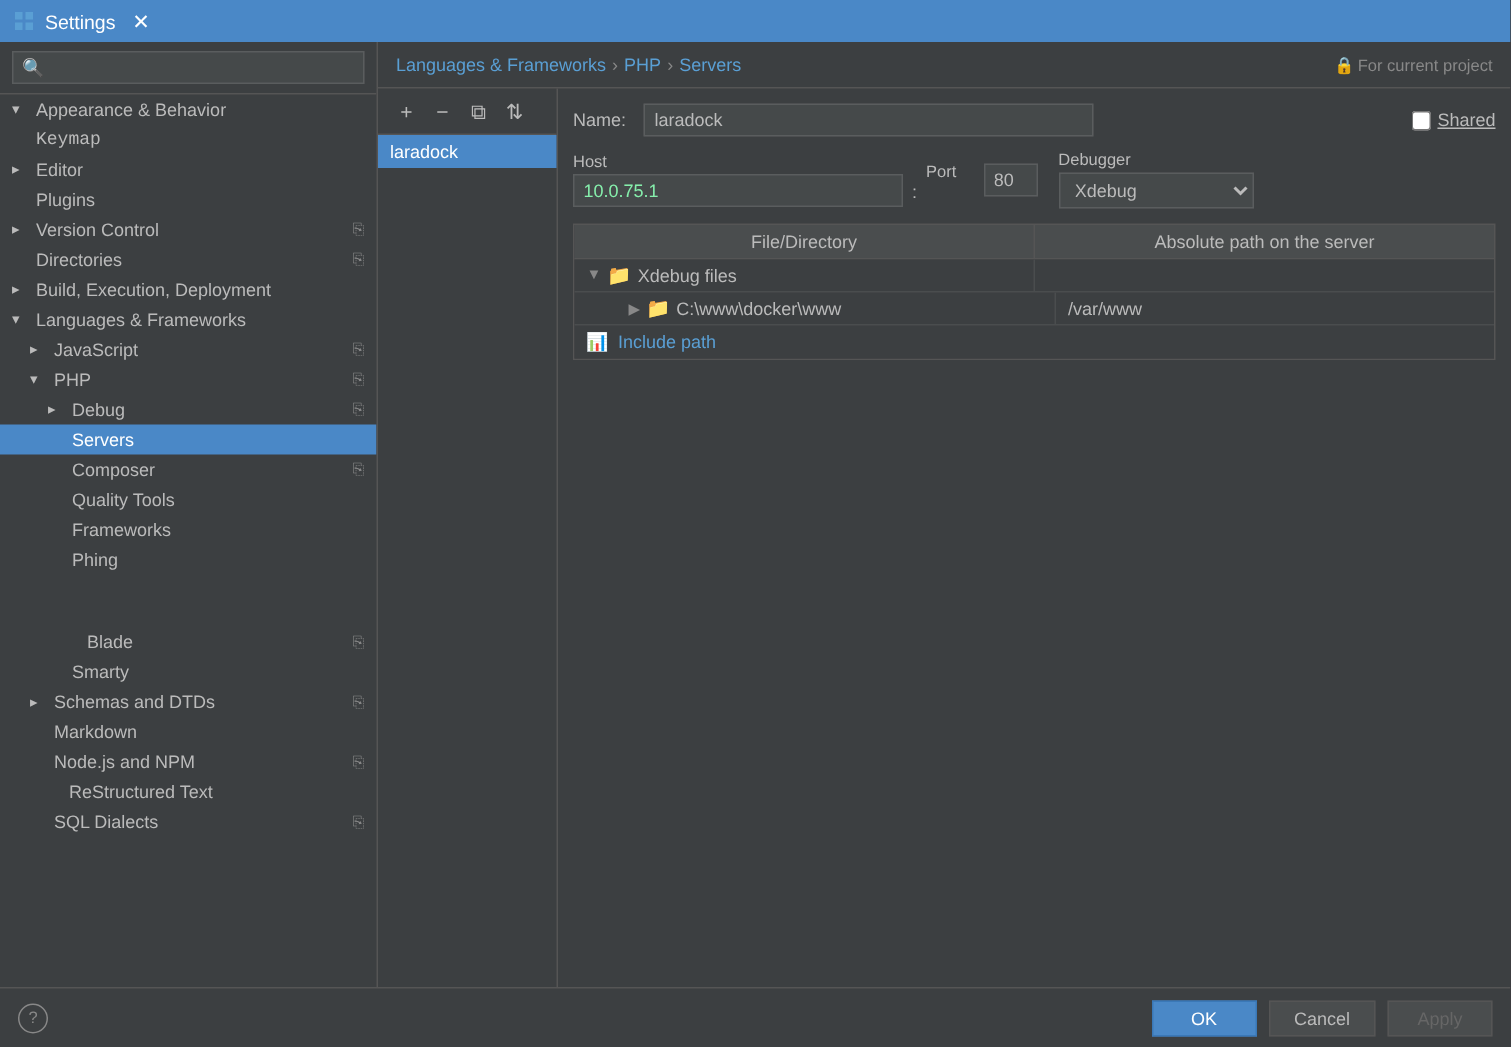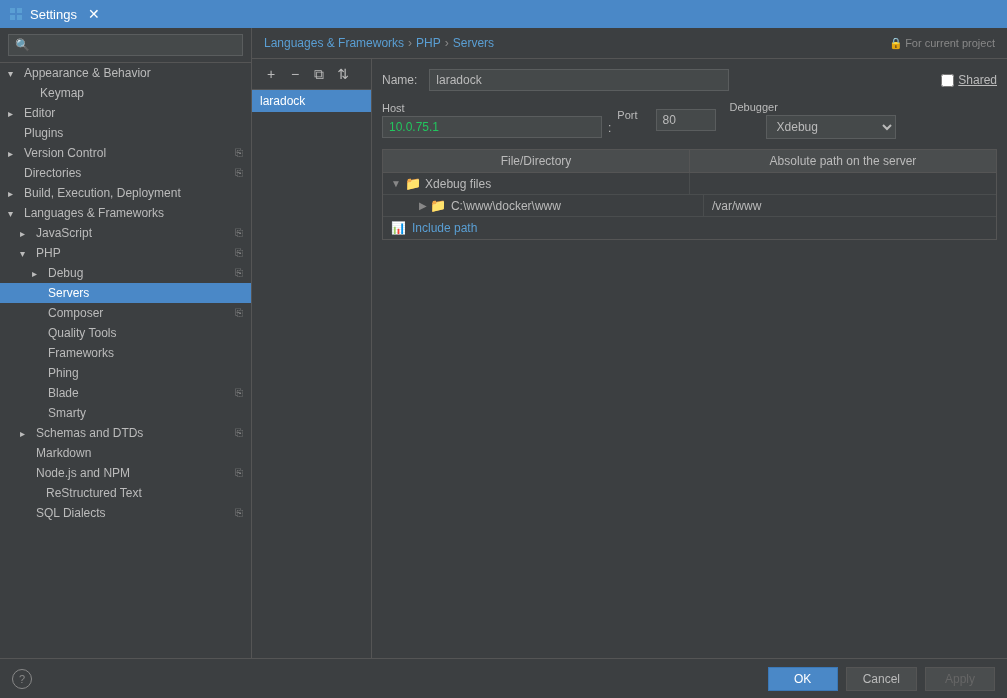--- a/index.html
+++ b/index.html
@@ -125,45 +125,44 @@
     }
     .host-section { display: flex; flex-direction: column; gap: 2px; }
     .port-section { display: flex; flex-direction: row; gap: 18px; }
     .debugger-section { display: flex; flex-direction: column; gap: 2px; }
     .section-label { font-size: 11px; color: #bbb; }
     .colon { align-self: flex-end; padding-bottom: 4px; color: #bbb; }
 
     .host-input {
       background: #45494a;
       border: 1px solid #5a5d5e;
-      color: #22c55e;
+      color: #86efac;
       padding: 3px 6px;
       font-size: 12px;
       width: 220px;
       outline: none;
     }
     .port-input {
       background: #45494a;
       border: 1px solid #5a5d5e;
       color: #bbb;
       padding: 3px 6px;
       font-size: 12px;
-      width: 60px;
+      width: 36px;
       outline: none;
     }
     .debugger-select {
       background: #45494a;
       border: 1px solid #5a5d5e;
       color: #bbb;
       padding: 3px 6px;
       font-size: 12px;
       width: 130px;
       outline: none;
       cursor: pointer;
-      margin-left: 36px;
     }
 
     .path-mappings-row {
       display: flex;
       align-items: center;
       gap: 6px;
       margin-bottom: 8px;
     }
     .path-mappings-row input[type=checkbox] { cursor: pointer; }
     .path-mappings-label { font-size: 12px; color: #bbb; }
@@ -322,21 +321,21 @@
   <div class="sidebar">
     <div class="search-box">
       <input type="text" placeholder="🔍" style="">
     </div>
 
     <div id="sidebar-items">
         <div class="sidebar-item" style="padding-left: 8px;">
           <span class="expand-arrow">▾</span>
           <span>Appearance &amp; Behavior</span>
         </div>
-        <div class="sidebar-item" style="padding-left: 24px;">
+        <div class="sidebar-item" style="padding-left: 8px; font-family: Liberation Mono, monospace;">
           <span class="expand-arrow" style="visibility:hidden">▸</span>
           <span>Keymap</span>
         </div>
         <div class="sidebar-item" style="padding-left: 8px;">
           <span class="expand-arrow">▸</span>
           <span>Editor</span>
         </div>
         <div class="sidebar-item" style="padding-left: 8px;">
           <span class="expand-arrow" style="visibility:hidden">▸</span>
           <span>Plugins</span>
@@ -388,21 +387,21 @@
           <span>Quality Tools</span>
         </div>
         <div class="sidebar-item" style="padding-left: 32px;">
           <span class="expand-arrow" style="visibility:hidden">▸</span>
           <span>Frameworks</span>
         </div>
         <div class="sidebar-item" style="padding-left: 32px;">
           <span class="expand-arrow" style="visibility:hidden">▸</span>
           <span>Phing</span>
         </div>
-        <div class="sidebar-item" style="padding-left: 32px;">
+        <div class="sidebar-item" style="padding-left: 42px; margin-top: 35px;">
           <span class="expand-arrow" style="visibility:hidden">▸</span>
           <span>Blade</span>
           <span class="sidebar-badge">⎘</span>
         </div>
         <div class="sidebar-item" style="padding-left: 32px;">
           <span class="expand-arrow" style="visibility:hidden">▸</span>
           <span>Smarty</span>
         </div>
         <div class="sidebar-item" style="padding-left: 20px;">
           <span class="expand-arrow">▸</span>

